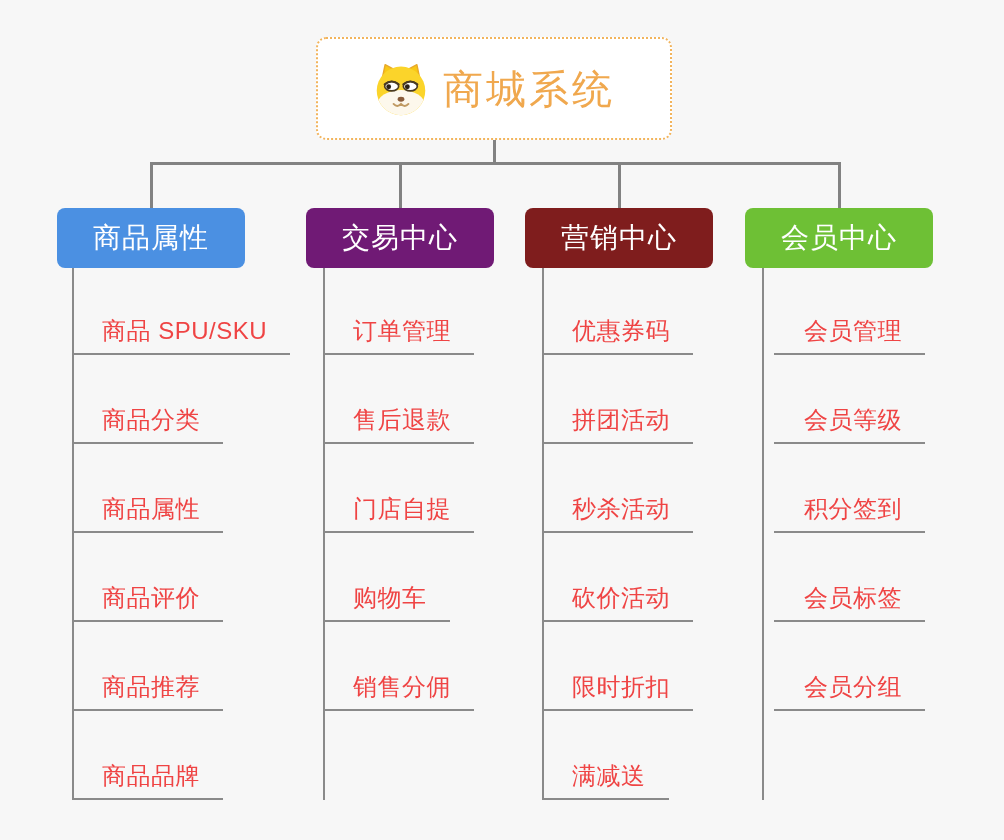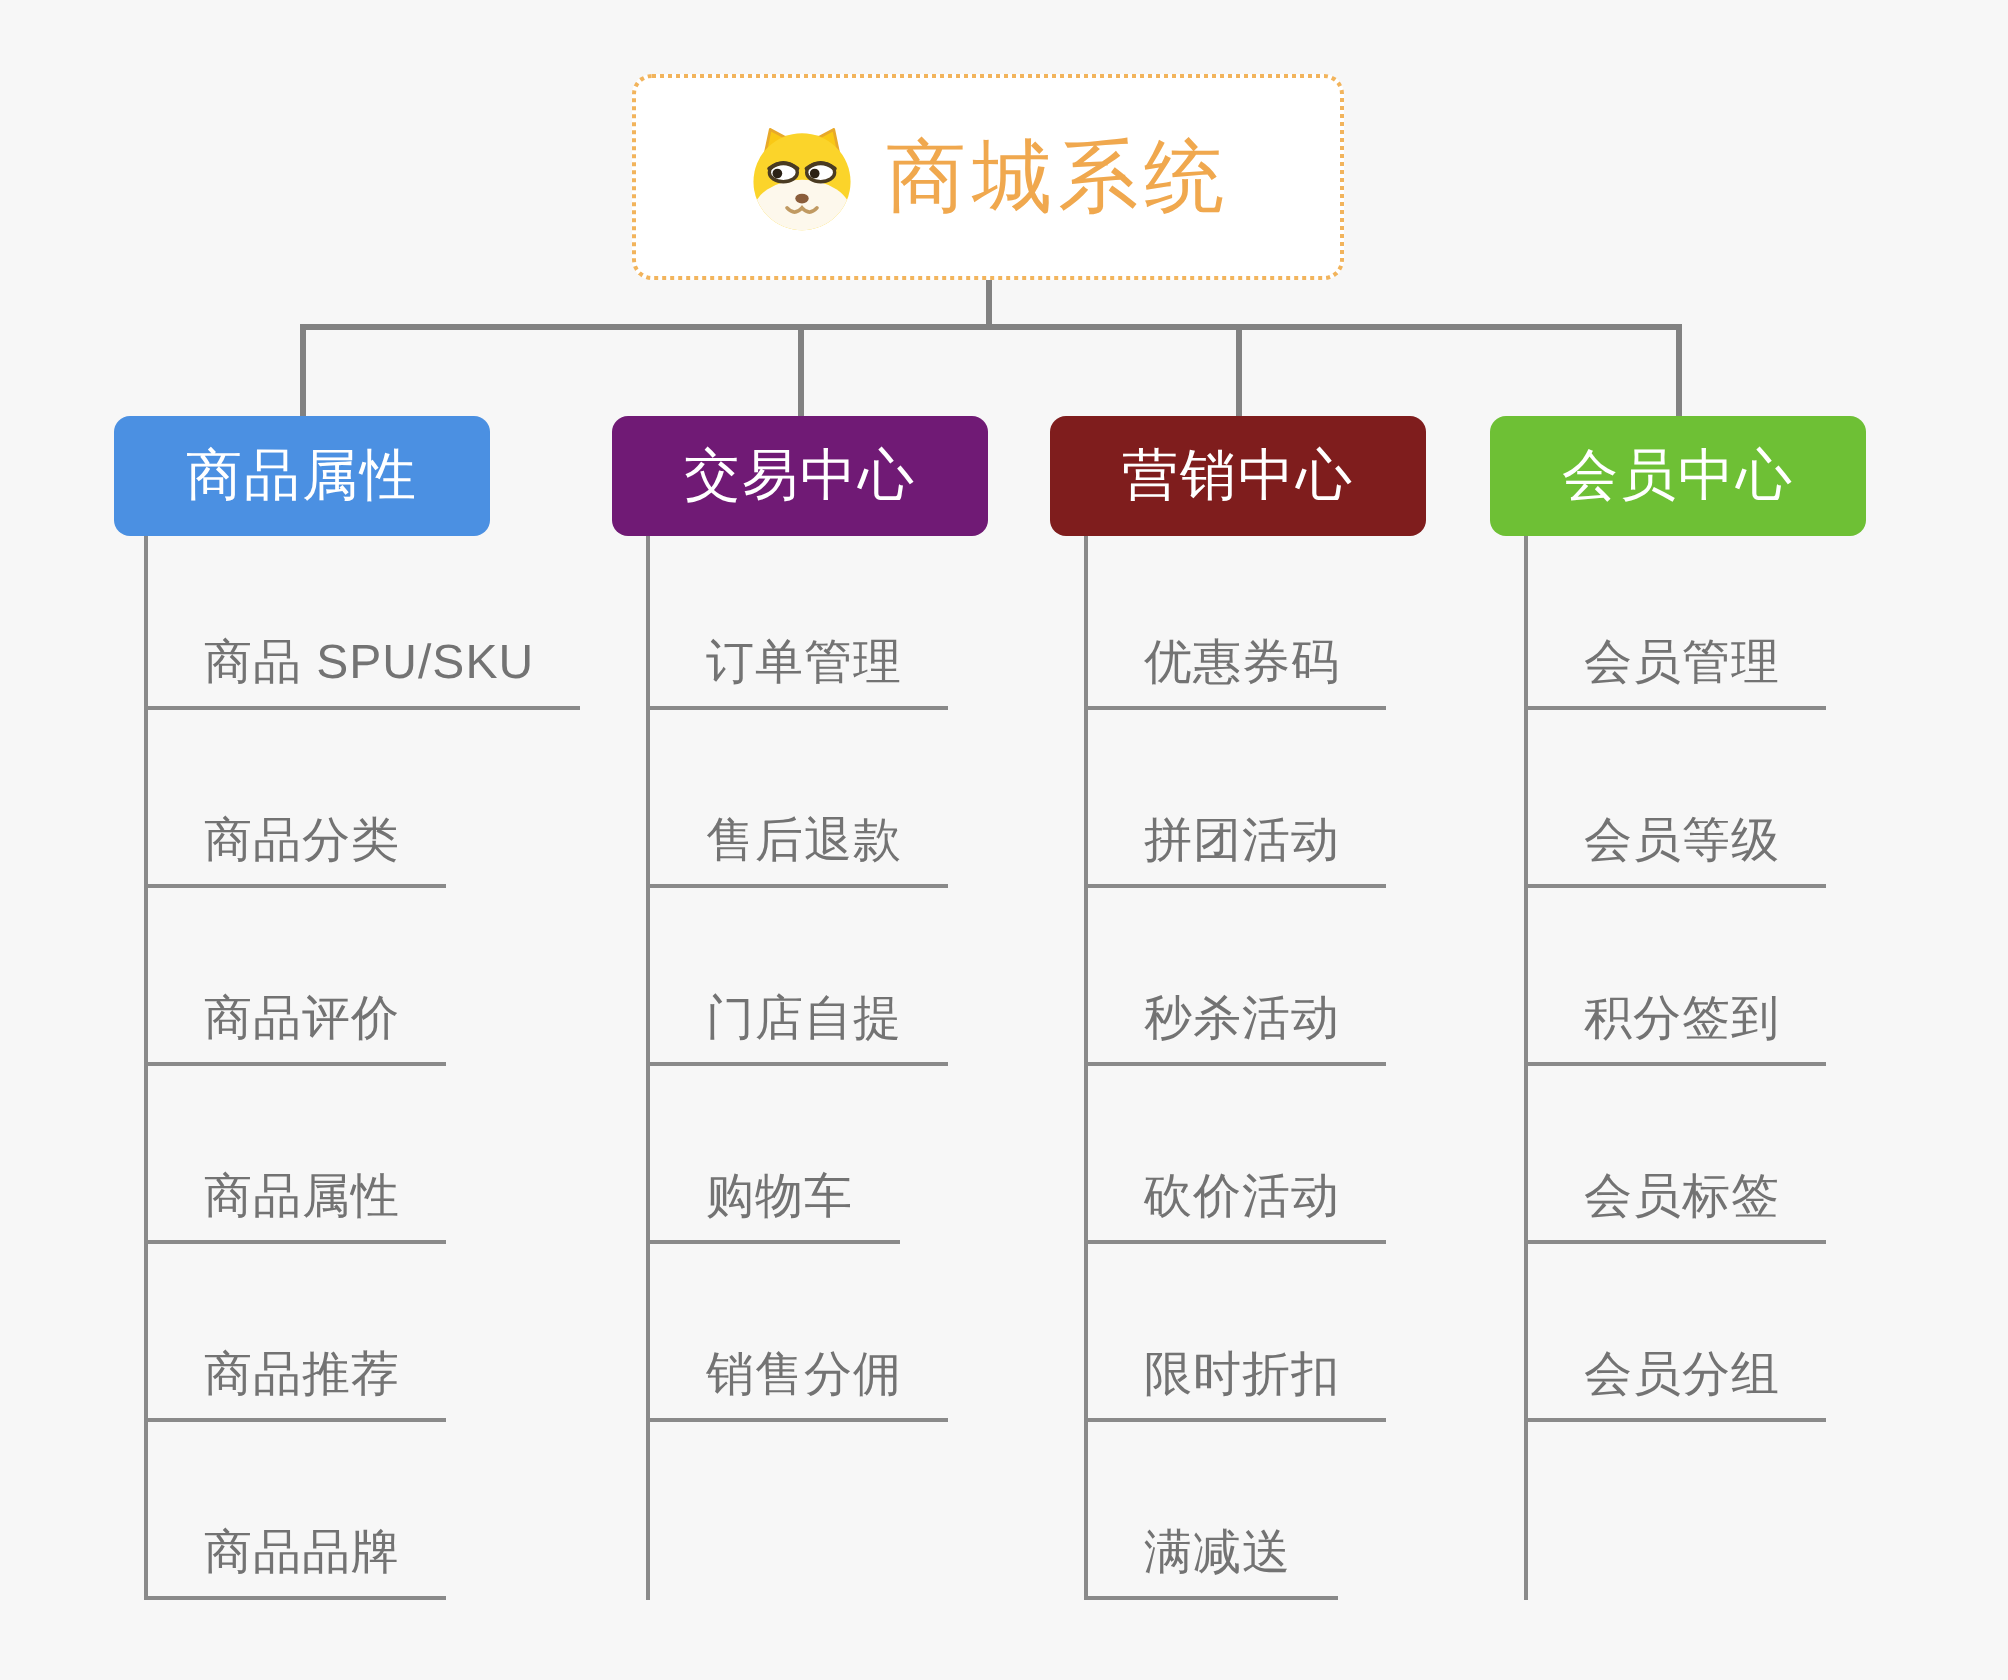--- a/index.html
+++ b/index.html
@@ -22,21 +22,21 @@
     position:absolute;top:208px;width:188px;height:60px;border-radius:8px;
     display:flex;align-items:center;justify-content:center;
     color:#ffffff;font-size:28px;letter-spacing:1px;
   }
   .trunk{position:absolute;top:268px;width:2px;height:532px;background:#8a8a8a;}
   .col{position:absolute;top:268px;}
   .row{height:89px;display:flex;align-items:flex-end;}
   .row:first-child{height:87px;}
   .leaf{
     display:inline-block;white-space:nowrap;
-    font-size:24px;letter-spacing:0.5px;color:#737373;
+    font-size:24px;letter-spacing:0.5px;color:#ef4444;
     padding:0 23px 6px 30px;border-bottom:2px solid #8a8a8a;
   }
 </style>
 </head>
 <body>
 
 <div class="stage">
 
   <div class="line v" style="left:493px;top:138px;height:27px;"></div>
   <div class="line h" style="left:150px;top:162px;width:691px;"></div>
@@ -81,24 +81,24 @@
   <div class="trunk" style="left:762px;"></div>
 
   <div class="col" style="left:72px;">
     <div class="row">
         <span class="leaf">商品 SPU/SKU</span>
       </div>
     <div class="row">
         <span class="leaf">商品分类</span>
       </div>
     <div class="row">
-        <span class="leaf">商品评价</span>
+        <span class="leaf">商品属性</span>
       </div>
     <div class="row">
-        <span class="leaf">商品属性</span>
+        <span class="leaf">商品评价</span>
       </div>
     <div class="row">
         <span class="leaf">商品推荐</span>
       </div>
     <div class="row">
         <span class="leaf">商品品牌</span>
       </div>
   </div>
 
   <div class="col" style="left:323px;">
@@ -133,21 +133,21 @@
         <span class="leaf">砍价活动</span>
       </div>
     <div class="row">
         <span class="leaf">限时折扣</span>
       </div>
     <div class="row">
         <span class="leaf">满减送</span>
       </div>
   </div>
 
-  <div class="col" style="left:762px;">
+  <div class="col" style="left:762px;padding-left:12px;">
     <div class="row">
         <span class="leaf">会员管理</span>
       </div>
     <div class="row">
         <span class="leaf">会员等级</span>
       </div>
     <div class="row">
         <span class="leaf">积分签到</span>
       </div>
     <div class="row">

